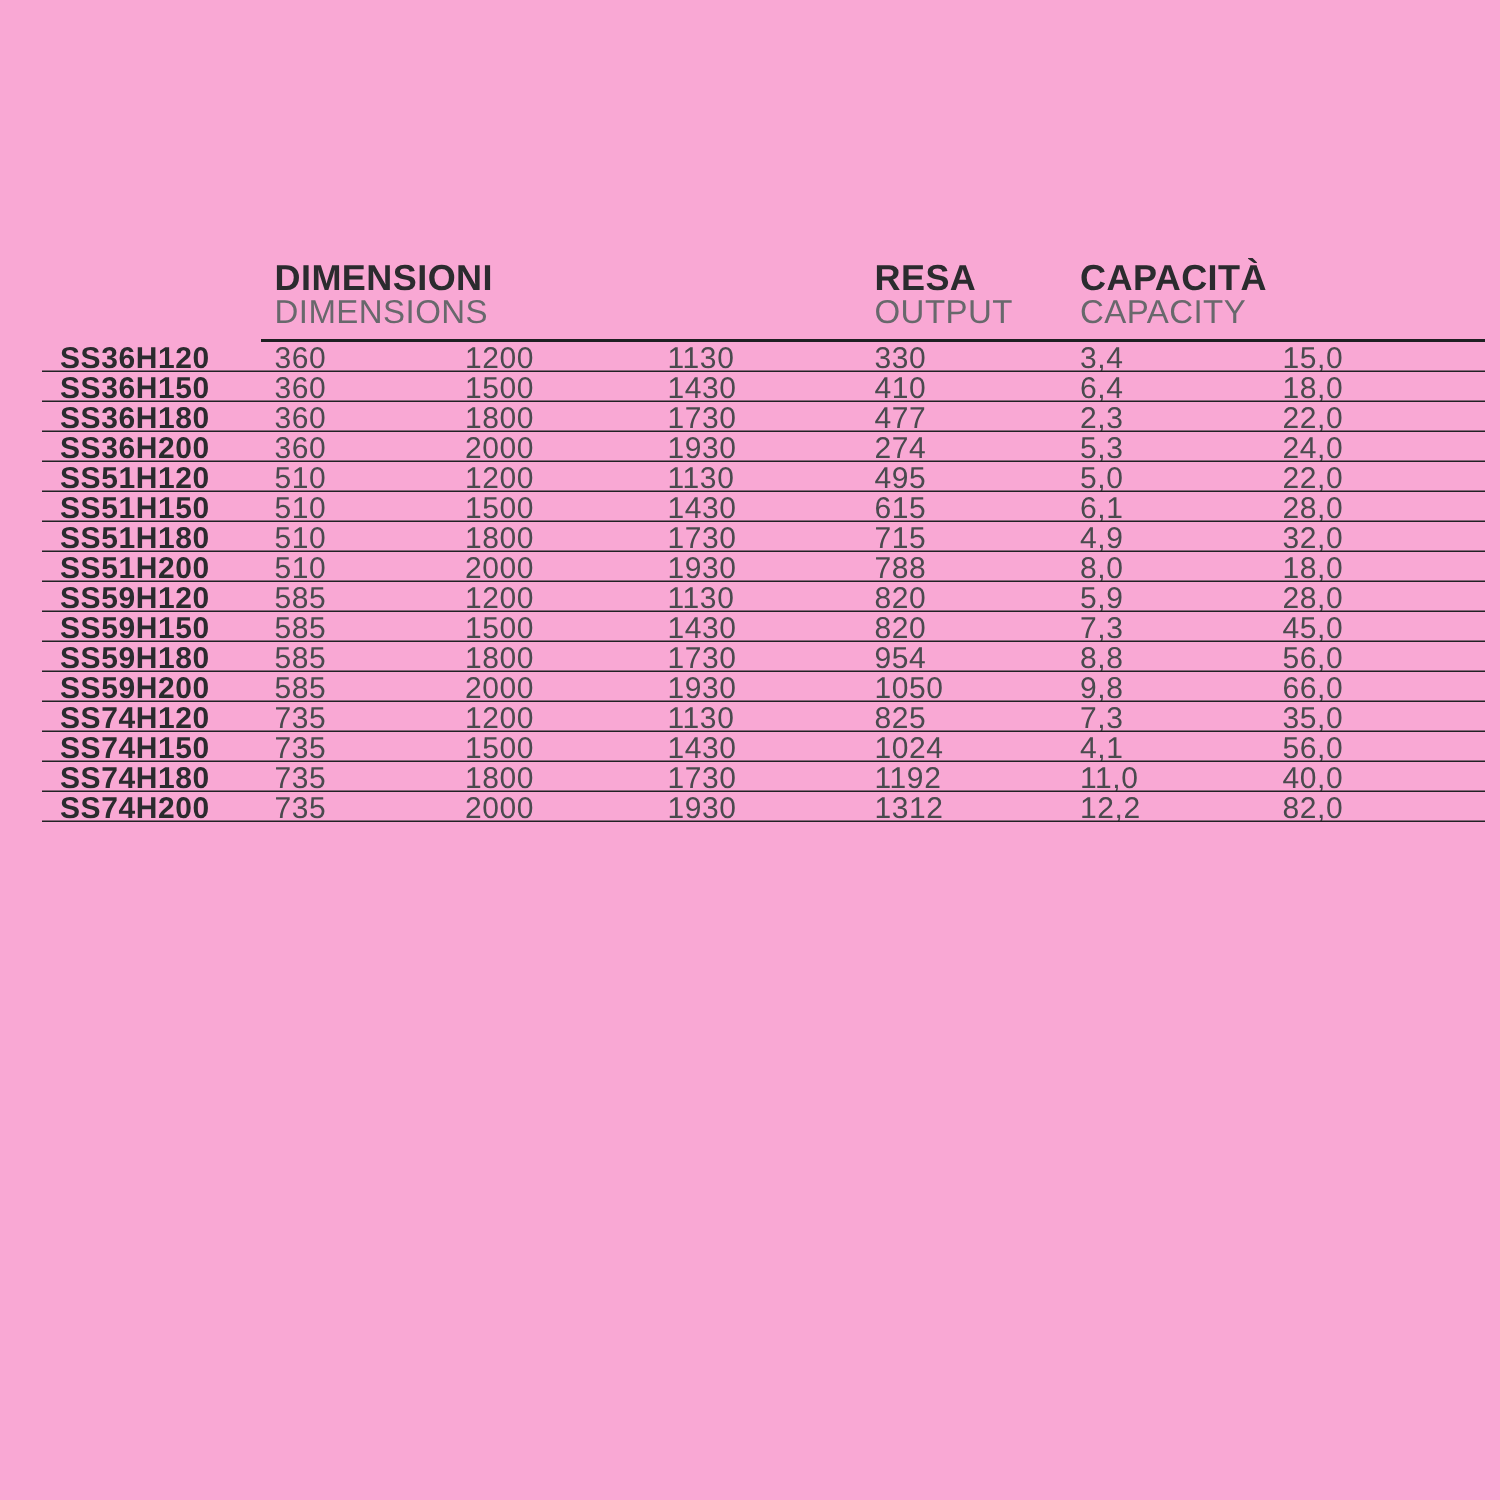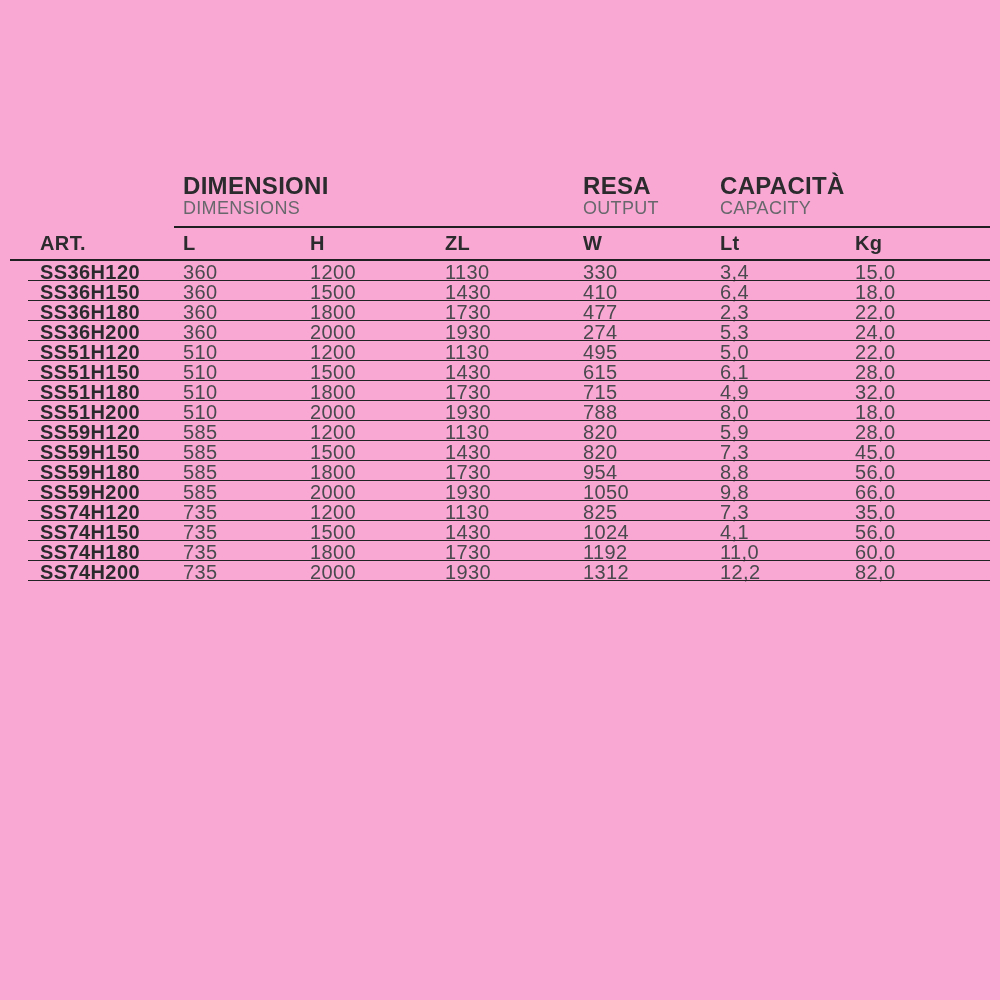--- a/index.html
+++ b/index.html
@@ -38,21 +38,21 @@
   .group-cell .primary {
     display: block;
     font-size: 24px;
     font-weight: bold;
     letter-spacing: 0.3px;
     color: #2b2b2e;
     line-height: 23px;
   }
   .group-cell .secondary {
     display: block;
-    font-size: 18px;
+    font-size: 22px;
     font-weight: normal;
     letter-spacing: 0.3px;
     color: #68686c;
     line-height: 22px;
   }
   .span-dim { grid-column: 2 / 5; }
   .group-rule {
     position: absolute;
     left: 164px;
     right: 0;
@@ -117,29 +117,20 @@
         <span class="primary">RESA</span>
         <span class="secondary">OUTPUT</span>
       </div>
       <div class="group-cell">
         <span class="primary">CAPACITÀ</span>
         <span class="secondary">CAPACITY</span>
       </div>
       <div class="group-rule"></div>
     </div>
 
-    <div class="grid7 colhead-row">
-      <div class="colhead pad-first">ART.</div>
-      <div class="colhead">L</div>
-      <div class="colhead">H</div>
-      <div class="colhead">ZL</div>
-      <div class="colhead">W</div>
-      <div class="colhead">Lt</div>
-      <div class="colhead">Kg</div>
-    </div>
 
     <div id="rows">
       <div class="grid7 data-row">
         <div class="cell-art pad-first">SS36H120</div>
         <div class="cell-num">360</div>
         <div class="cell-num">1200</div>
         <div class="cell-num">1130</div>
         <div class="cell-num">330</div>
         <div class="cell-num">3,4</div>
         <div class="cell-num">15,0</div>
@@ -275,21 +266,21 @@
         <div class="cell-num">56,0</div>
       </div>
 
       <div class="grid7 data-row">
         <div class="cell-art pad-first">SS74H180</div>
         <div class="cell-num">735</div>
         <div class="cell-num">1800</div>
         <div class="cell-num">1730</div>
         <div class="cell-num">1192</div>
         <div class="cell-num">11,0</div>
-        <div class="cell-num">60,0</div>
+        <div class="cell-num">40,0</div>
       </div>
 
       <div class="grid7 data-row">
         <div class="cell-art pad-first">SS74H200</div>
         <div class="cell-num">735</div>
         <div class="cell-num">2000</div>
         <div class="cell-num">1930</div>
         <div class="cell-num">1312</div>
         <div class="cell-num">12,2</div>
         <div class="cell-num">82,0</div>

